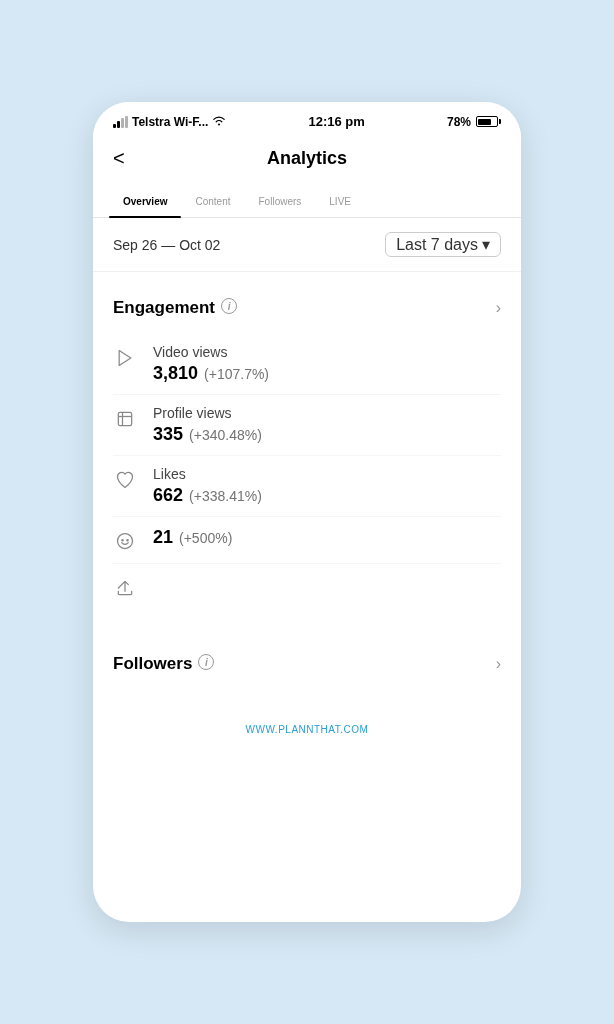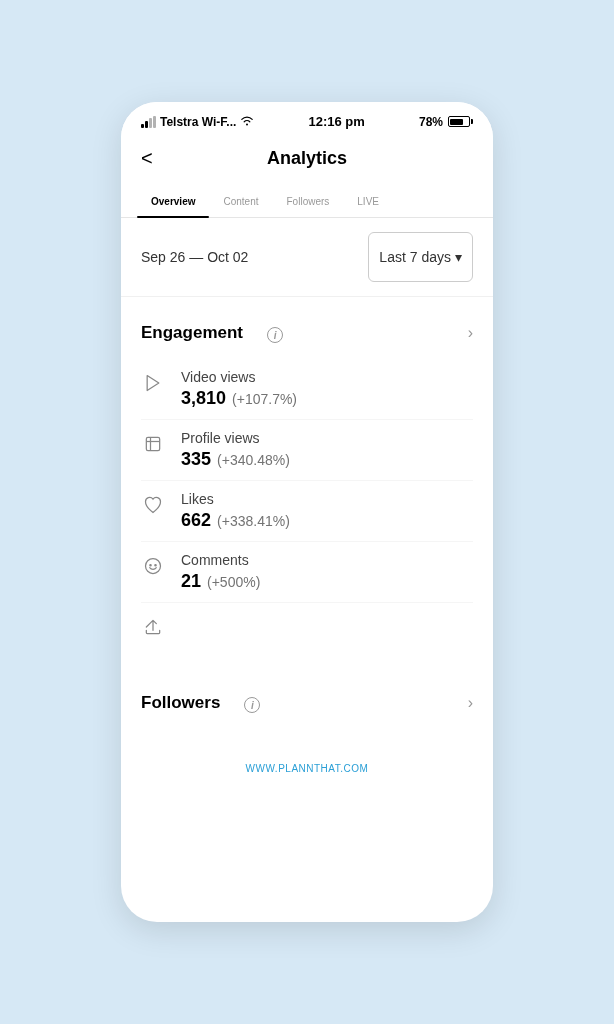--- a/index.html
+++ b/index.html
@@ -7,21 +7,21 @@
     body {
       background-color: #d6e8f5;
       display: flex;
       justify-content: center;
       align-items: center;
       min-height: 100vh;
       font-family: -apple-system, BlinkMacSystemFont, 'Helvetica Neue', Arial, sans-serif;
     }
 
     .phone-frame {
-      width: 372px;
+      width: 428px;
       min-height: 820px;
       background: #ffffff;
       border-radius: 36px;
       overflow: hidden;
       box-shadow: 0 8px 32px rgba(0,0,0,0.12);
       display: flex;
       flex-direction: column;
     }
 
     
@@ -173,22 +173,22 @@
     }
 
     .date-text {
       font-size: 14px;
       color: #333;
     }
 
     .date-picker {
       border: 1px solid #ccc;
       border-radius: 6px;
-      padding: 16px 10px;
-      font-size: 14px;
+      padding: 2px 10px;
+      font-size: 16px;
       color: #333;
       display: flex;
       align-items: flex-end;
       gap: 4px;
       cursor: pointer;
     }
 
     
     .section {
       background: #fff;
@@ -198,22 +198,22 @@
 
     .section-header {
       display: flex;
       align-items: center;
       justify-content: space-between;
       margin-bottom: 16px;
     }
 
     .section-title-row {
       display: flex;
-      align-items: flex-end;
-      gap: 24px;
+      align-items: flex-start;
+      gap: 6px;
     }
 
     .section-title {
       font-size: 17px;
       font-weight: 700;
       color: #000;
     }
 
     .info-icon {
       width: 16px;
@@ -427,21 +427,20 @@
     <div class="metric-row">
       <div class="metric-icon">
         <svg viewBox="0 0 24 24" fill="none" stroke="#888" stroke-width="1.5">
           <circle cx="12" cy="12" r="9" stroke="#888" stroke-width="1.5" fill="none"></circle>
           <path d="M8 14s1.5 2 4 2 4-2 4-2" stroke="#888" stroke-width="1.3" stroke-linecap="round" fill="none"></path>
           <circle cx="9" cy="11" r="0.8" fill="#888"></circle>
           <circle cx="15" cy="11" r="0.8" fill="#888"></circle>
         </svg>
       </div>
       <div class="metric-content">
-        <div class="metric-label">Comments</div>
         <div class="metric-values">
           <span class="metric-number">21</span>
           <span class="metric-change">(+500%)</span>
         </div>
       </div>
     </div>
 
     <div class="metric-row">
       <div class="metric-icon">
         <svg viewBox="0 0 24 24" fill="none" stroke="#888" stroke-width="1.5">

